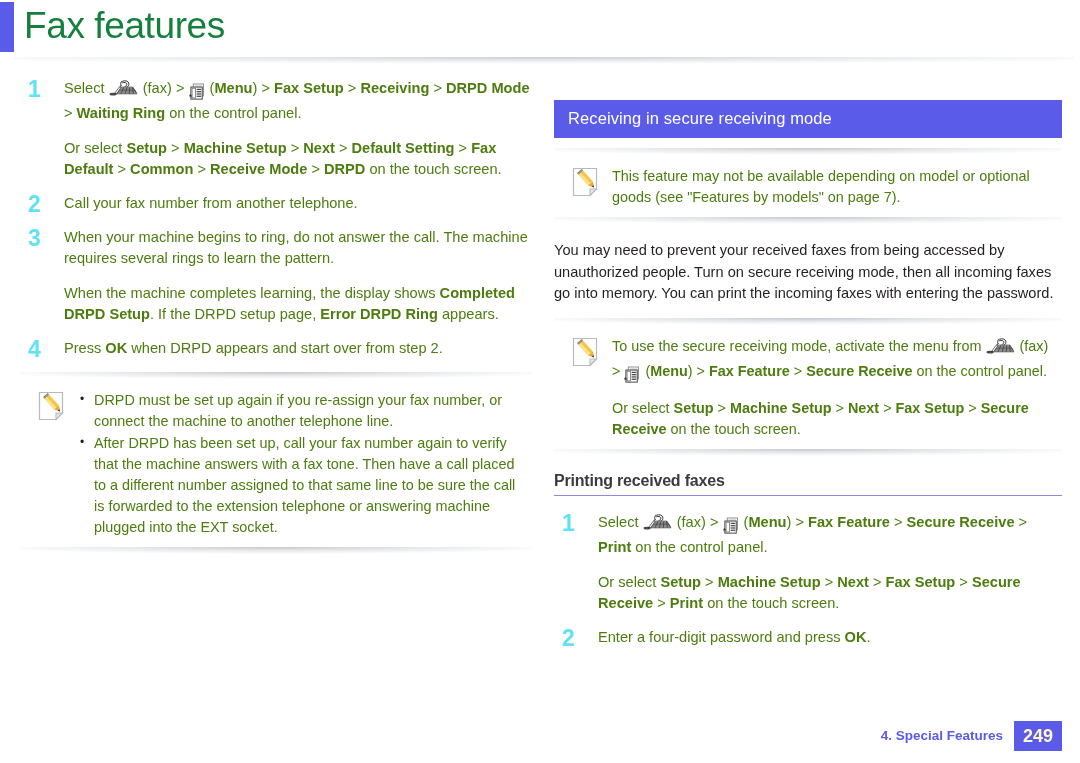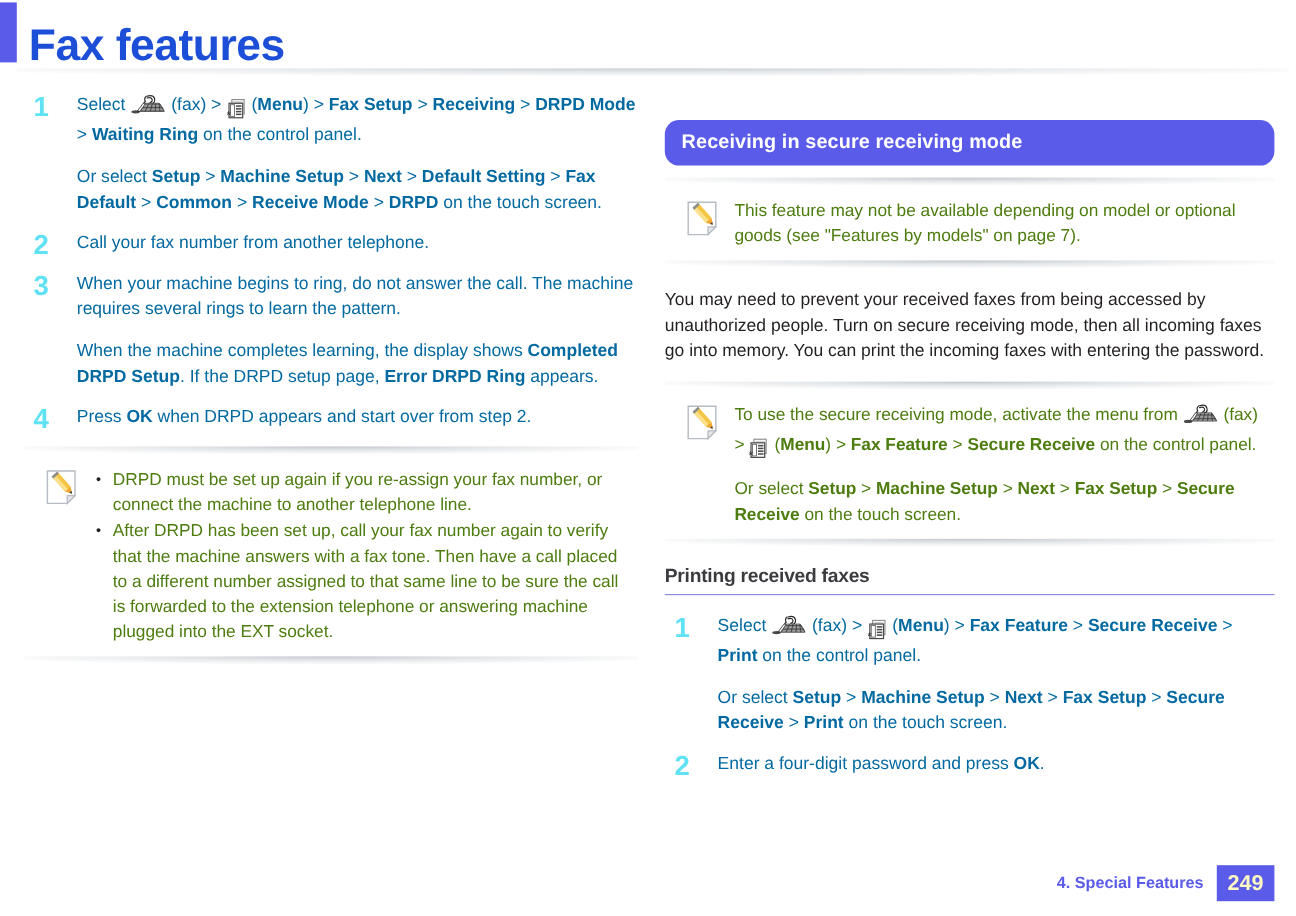--- a/index.html
+++ b/index.html
@@ -27,25 +27,25 @@
     height: 62px;
   }
   .header-accent {
     position: absolute;
     left: 0; top: 2px;
     width: 14px; height: 50px;
     background: #5b5bea;
   }
   .header-title {
     position: absolute;
-    left: 24px; top: 12px;
+    left: 24px; top: 0px;
     font-size: 37px;
-    font-weight: bold;
+    font-weight: normal;
     letter-spacing: -0.4px;
-    color: #1d4ed8;
+    color: #15803d;
     line-height: 52px;
     white-space: nowrap;
   }
   .header-rule {
     position: absolute;
     left: 14px; top: 57px;
     width: 1060px; height: 7px;
     background: radial-gradient(ellipse 60% 100% at 50% 0%, #c9cdd2 0%, #e6e9ec 45%, #ffffff 100%);
   }
 
@@ -75,43 +75,42 @@
     font-size: 23px;
     font-weight: bold;
     color: #5fe2f4;
     text-align: left;
     line-height: 26px;
   }
   .step-body p {
     margin: 0 0 0 0;
     font-size: 14.6px;
     line-height: 21px;
-    color: #0369a1;
+    color: #4d7c0f;
   }
   .step-body p + p { margin-top: 14px; }
 
   .para {
     font-size: 14.6px;
     line-height: 21.5px;
     margin: 0 0 13px 0;
     color: #231f20;
   }
 
   b { font-weight: bold; }
 
   
   .section-bar {
     background: #5b5bea;
     color: #ffffff;
     font-size: 16.5px;
-    font-weight: bold;
+    font-weight: normal;
     padding: 9px 14px 10px 14px;
     margin-bottom: 4px;
     letter-spacing: 0.1px;
-    border-radius: 12px;
   }
 
   
   .subhead {
     font-size: 16px;
     font-weight: bold;
     color: #3b3b3f;
     margin: 0 0 5px 0;
     letter-spacing: -0.2px;
   }

